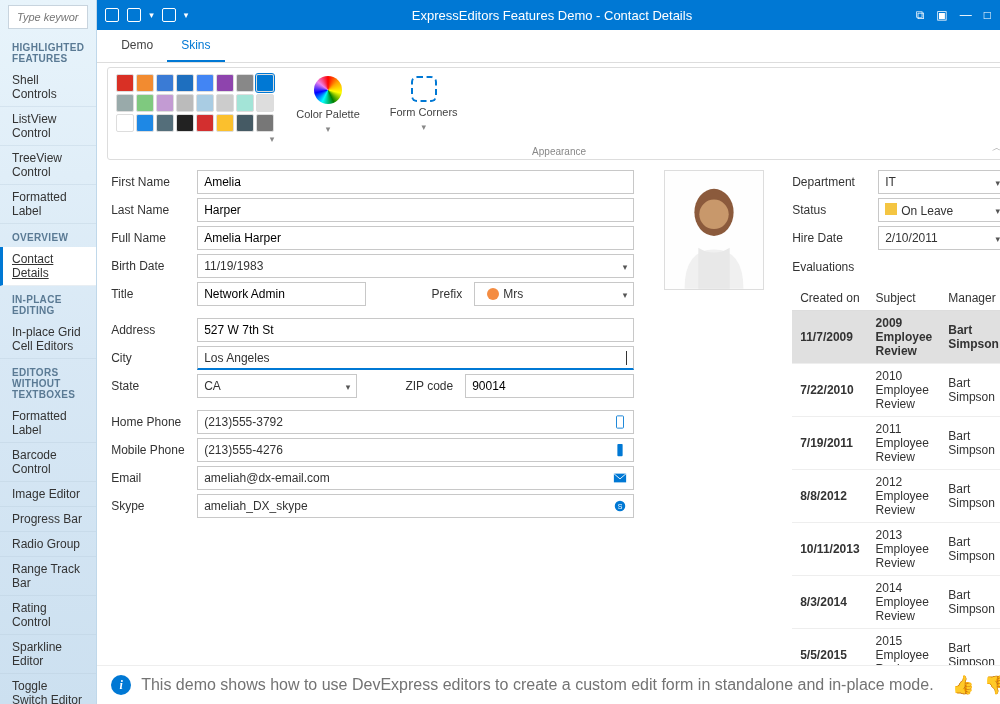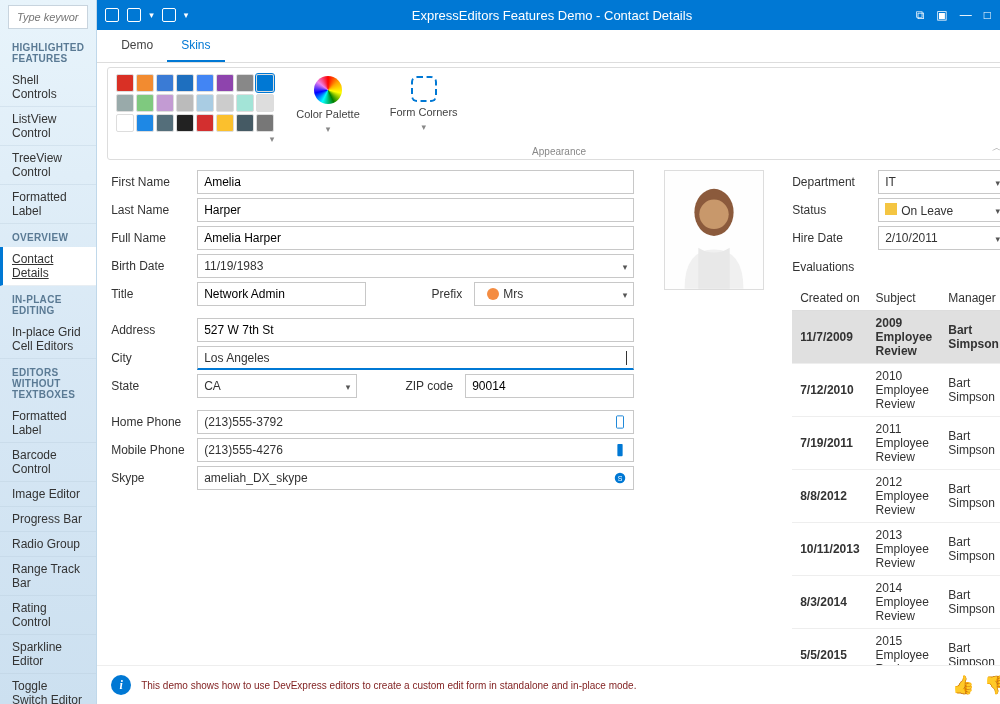--- a/index.html
+++ b/index.html
@@ -58,21 +58,21 @@
 .eval-section { margin-top: 10px; }
 .eval-title { font-size: 12px; margin-bottom: 12px; }
 .eval-table { width: 100%; border-collapse: collapse; font-size: 12px; }
 .eval-table th { text-align: left; padding: 5px 8px; font-weight: normal; border-bottom: 1px solid #ddd; }
 .eval-table td { padding: 5px 8px; border-bottom: 1px solid #eee; }
 .eval-table tr.sel td { background: #e0e0e0; font-weight: 600; }
 .eval-table td:first-child { font-weight: 600; }
 
 .footer { display: flex; align-items: center; padding: 8px 14px; gap: 10px; border-top: 1px solid #eee; }
 .info-icon { width: 20px; height: 20px; border-radius: 50%; background: #0078d4; color: #fff; display: flex; align-items: center; justify-content: center; font-weight: bold; font-style: italic; font-family: Georgia; }
-.footer-text { flex: 1; font-size: 10px; color: #7f1d1d; }
+.footer-text { flex: 1; font-size: 16px; color: #737373; }
 .thumb { font-size: 18px; cursor: pointer; }
 .thumb.up { color: #2ea44f; }
 .thumb.down { color: #d73a49; }
 </style>
 </head>
 <body>
 
 <div class="app">
   <div class="sidebar">
     <div class="search-box">
@@ -242,20 +242,30 @@
           <div class="form-row">
               <label>Mobile Phone</label>
               <div class="fake-input">
                 <span>(213)555-4276</span>
                 <svg class="icon-right" viewBox="0 0 16 16">
                   <rect x="5" y="1" width="6" height="14" rx="1" fill="#0078d4"></rect>
                 </svg>
               </div>
             </div>
           <div class="form-row">
+              <label>Email</label>
+              <div class="fake-input">
+                <span>ameliah@dx-email.com</span>
+                <svg class="icon-right" viewBox="0 0 16 16">
+                  <rect x="1" y="3" width="14" height="10" fill="#0078d4"></rect>
+                  <path d="M1 3 L8 9 L15 3" stroke="#fff" fill="none"></path>
+                </svg>
+              </div>
+            </div>
+          <div class="form-row">
               <label>Skype</label>
               <div class="fake-input">
                 <span>ameliah_DX_skype</span>
                 <svg class="icon-right" viewBox="0 0 16 16">
                   <circle cx="8" cy="8" r="6" fill="#0078d4"></circle>
                   <text x="8" y="11" font-size="8" fill="#fff" text-anchor="middle">S</text>
                 </svg>
               </div>
             </div>
         </div>
@@ -305,21 +315,21 @@
                 <th>Manager</th>
               </tr>
                 </thead>
               <tbody id="eval-body">
                   <tr class="sel">
                     <td>11/7/2009</td>
                     <td>2009 Employee Review</td>
                     <td>Bart Simpson</td>
                   </tr>
                   <tr>
-                    <td>7/12/2010</td>
+                    <td>7/22/2010</td>
                     <td>2010 Employee Review</td>
                     <td>Bart Simpson</td>
                   </tr>
                   <tr>
                     <td>7/19/2011</td>
                     <td>2011 Employee Review</td>
                     <td>Bart Simpson</td>
                   </tr>
                   <tr>
                     <td>8/8/2012</td>

